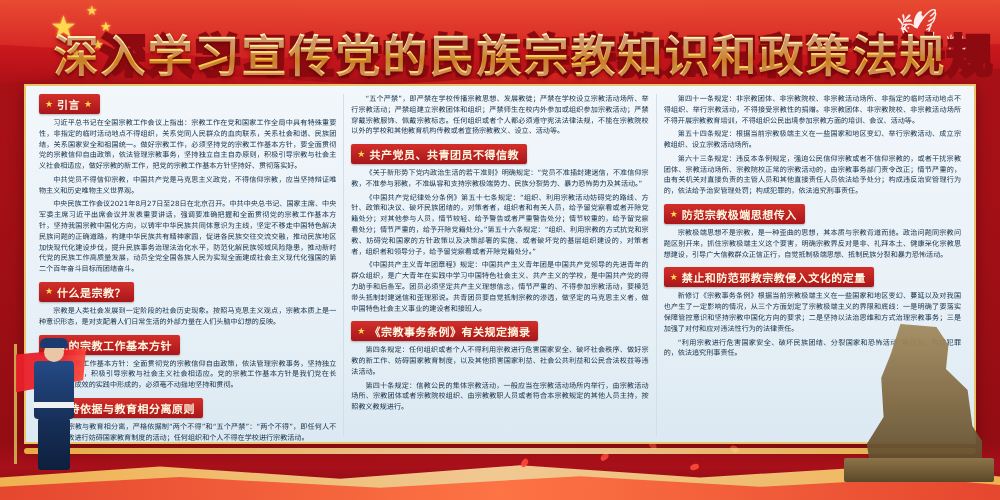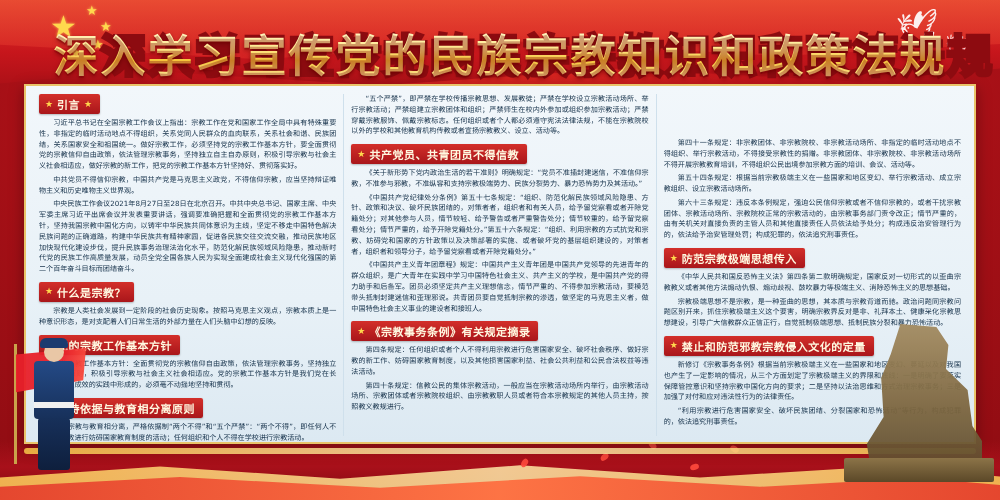--- a/index.html
+++ b/index.html
@@ -70,21 +70,21 @@
     box-shadow:0 4px 14px rgba(0,0,0,.35);
     display:flex;
     padding:8px 6px 6px 6px;
     box-sizing:border-box;
     z-index:5;
   }
   .col{
     flex:1 1 0;padding:0 7px;box-sizing:border-box;position:relative;
     border-right:1px solid #cfe0ec;
   }
-  .col:last-child{border-right:none;margin-top:44px;}
+  .col:last-child{border-right:none;}
 
   .sec{margin-bottom:7px;}
   .sec-head{
     display:flex;align-items:center;gap:4px;
     background:linear-gradient(180deg,#d32f2a 0%,#a9161a 100%);
     border-radius:2px;
     padding:2px 8px 2px 6px;
     margin-bottom:4px;
     box-shadow:0 1px 2px rgba(0,0,0,.25);
     width:fit-content;
@@ -231,21 +231,21 @@
         </div>
       </div>
 
       <div class="sec">
         <div class="sec-head">
           <span class="hstar">★</span>
           <span class="htext">共产党员、共青团员不得信教</span>
         </div>
         <div class="body-text">
           <p>《关于新形势下党内政治生活的若干准则》明确规定：“党员不准插封建迷信，不准信仰宗教，不准参与邪教，不准纵容和支持宗教极端势力、民族分裂势力、暴力恐怖势力及其活动。”</p>
-          <p>《中国共产党纪律处分条例》第五十七条规定：“组织、防范化解民族领域风险隐患、方针、政策和决议、破坏民族团结的，对策者者，组织者和有关人员，给予留党察看或者开除党籍处分；对其他参与人员，情节较轻、给予警告或者严重警告处分；情节较重的，给予留党察看处分；情节严重的，给予开除党籍处分。”第五十六条规定：“组织、利用宗教的方式抗党和宗教、妨碍党和国家的方针政策以及决策部署的实施、或者破坏党的基层组织建设的，对策者者，组织者和领导分子，给予留党察看或者开除党籍处分。”</p>
+          <p>《中国共产党纪律处分条例》第五十七条规定：“组织、利用宗教活动妨碍党的路线、方针、政策和决议、破坏民族团结的，对策者者，组织者和有关人员，给予留党察看或者开除党籍处分；对其他参与人员，情节较轻、给予警告或者严重警告处分；情节较重的，给予留党察看处分；情节严重的，给予开除党籍处分。”第五十六条规定：“组织、利用宗教的方式抗党和宗教、妨碍党和国家的方针政策以及决策部署的实施、或者破坏党的基层组织建设的，对策者者，组织者和领导分子，给予留党察看或者开除党籍处分。”</p>
           <p>《中国共产主义青年团章程》规定：中国共产主义青年团是中国共产党领导的先进青年的群众组织，是广大青年在实践中学习中国特色社会主义、共产主义的学校，是中国共产党的得力助手和后备军。团员必须坚定共产主义理想信念，情节严重的、不得参加宗教活动，要模范带头抵制封建迷信和歪理邪说。共青团员要自觉抵制宗教的渗透，做坚定的马克思主义者，做中国特色社会主义事业的建设者和接班人。</p>
         </div>
       </div>
 
       <div class="sec">
         <div class="sec-head">
           <span class="hstar">★</span>
           <span class="htext">《宗教事务条例》有关规定摘录</span>
         </div>
         <div class="body-text">
@@ -263,21 +263,20 @@
           <p>第六十三条规定：违反本条例规定，强迫公民信仰宗教或者不信仰宗教的，或者干扰宗教团体、宗教活动场所、宗教院校正常的宗教活动的，由宗教事务部门责令改正；情节严重的，由有关机关对直接负责的主管人员和其他直接责任人员依法给予处分；构成违反治安管理行为的，依法给予治安管理处罚；构成犯罪的，依法追究刑事责任。</p>
         </div>
       </div>
 
       <div class="sec">
         <div class="sec-head">
           <span class="hstar">★</span>
           <span class="htext">防范宗教极端思想传入</span>
         </div>
         <div class="body-text">
-          <p>《中华人民共和国反恐怖主义法》第四条第二款明确规定，国家反对一切形式的以歪曲宗教教义或者其他方法煽动仇恨、煽动歧视、鼓吹暴力等极端主义、消除恐怖主义的思想基础。</p>
           <p>宗教极端思想不是宗教，是一种歪曲的思想，其本质与宗教背道而驰。政治问题同宗教问题区别开来，抓住宗教极端主义这个要害，明确宗教界反对是非、礼拜本土、健康采化宗教思想建设，引导广大信教群众正信正行，自觉抵制极端思想、抵制民族分裂和暴力恐怖活动。</p>
         </div>
       </div>
 
       <div class="sec">
         <div class="sec-head">
           <span class="hstar">★</span>
           <span class="htext">禁止和防范邪教宗教侵入文化的定量</span>
         </div>
         <div class="body-text">

